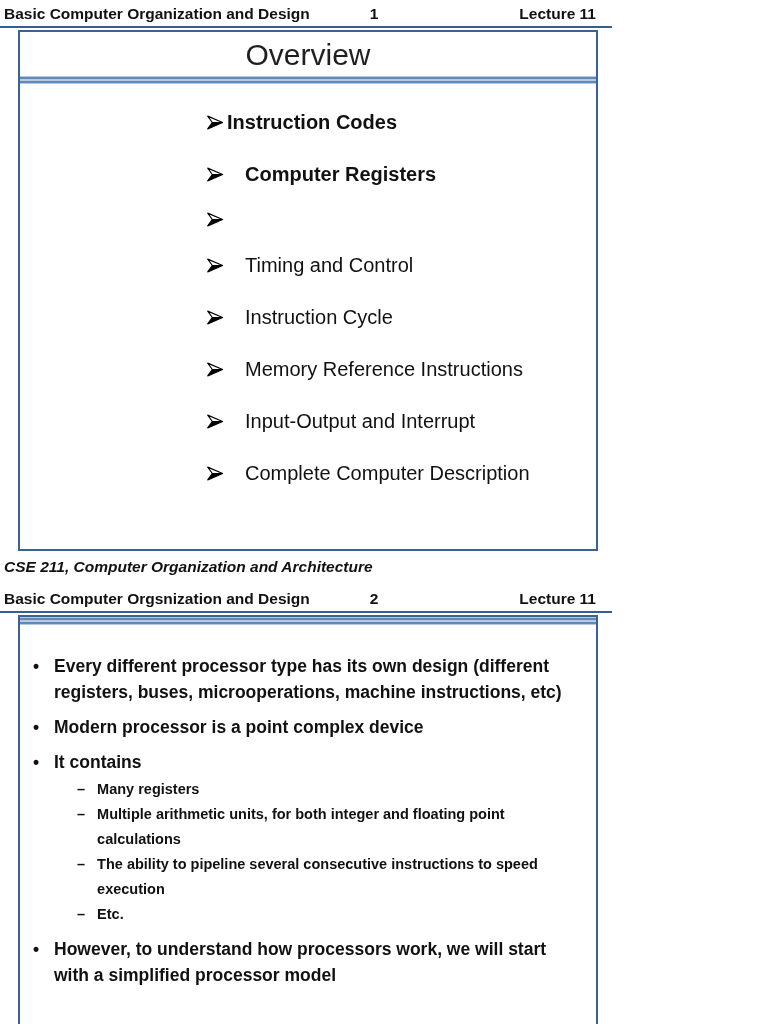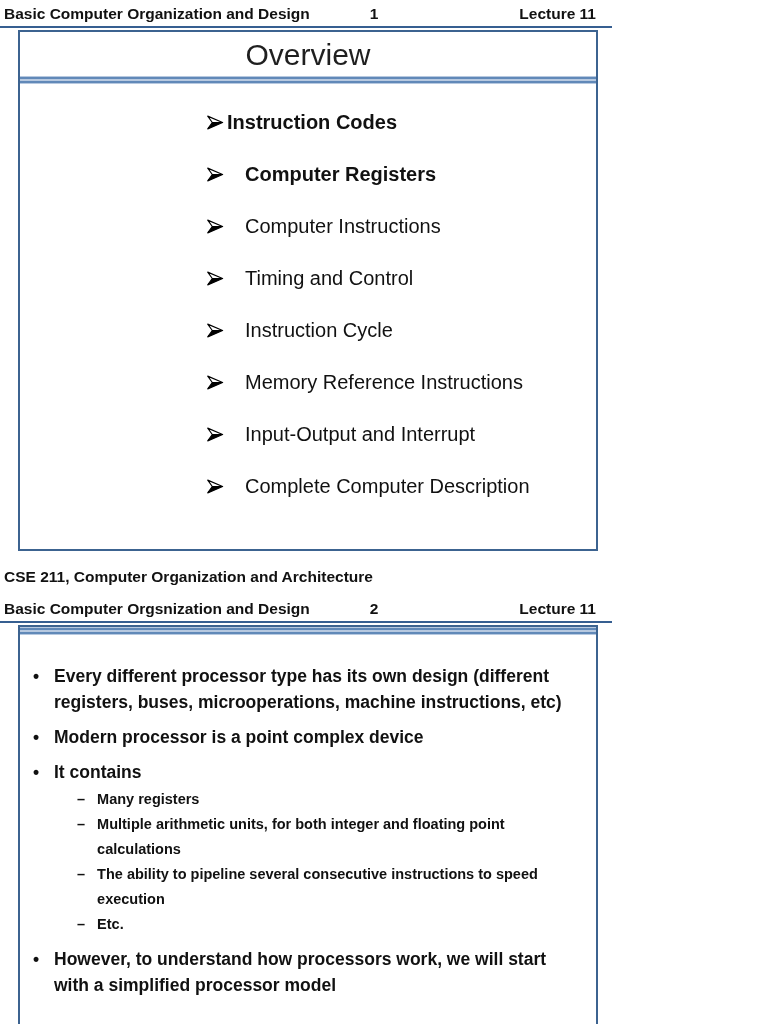--- a/index.html
+++ b/index.html
@@ -14,21 +14,21 @@
   html,body{background:#ffffff;}
   body{font-family:"Liberation Sans",sans-serif;color:var(--text);}
   .page{position:relative;width:612px;height:1024px;background:#fff;overflow:hidden;}
 
   
   .hdr{display:flex;align-items:flex-end;font-weight:bold;font-size:15.5px;line-height:18px;
        padding:5px 16px 3px 4px;border-bottom:2px solid var(--rule);color:var(--text);}
   .hdr .pagenum{margin-left:60px;}
   .hdr .right{margin-left:auto;}
   .hdr2{padding-top:4px;margin-top:10px;}
-  .footer{font-weight:bold;font-size:15.5px;line-height:18px;padding:17px 16px 0 4px;}
+  .footer{font-weight:bold;font-size:15.5px;line-height:18px;padding:7px 16px 0 4px;font-style:italic;}
 
   
   .slide{margin:2px 14px 0 18px;border:2px solid var(--border);background:#fff;}
   .slide1{height:521px;}
   .slide2{height:430px;}
   .slide-title{text-align:center;font-weight:normal;color:var(--title);
                font-size:30px;line-height:36px;padding:5px 0 3px;border-radius:9px;}
   .slide2 .slide-title{padding:7px 0 5px;}
   .divider{height:8px;width:100%;
     background:linear-gradient(to bottom,
@@ -82,21 +82,20 @@
             <path d="M1 3 L22 12 L7.5 12 Z" fill="#fff" stroke="#000" stroke-width="1.6" stroke-linejoin="round"></path>
             <path d="M22 12 L1 21 L7.5 12 Z" fill="#000" stroke="#000" stroke-width="1.6" stroke-linejoin="round"></path>
           </svg>
         <span>Computer Registers</span>
       </li>
       <li>
         <svg class="arrow" viewBox="0 0 24 24">
             <path d="M1 3 L22 12 L7.5 12 Z" fill="#fff" stroke="#000" stroke-width="1.6" stroke-linejoin="round"></path>
             <path d="M22 12 L1 21 L7.5 12 Z" fill="#000" stroke="#000" stroke-width="1.6" stroke-linejoin="round"></path>
           </svg>
-        <span>Computer Instructions</span>
       </li>
       <li>
         <svg class="arrow" viewBox="0 0 24 24">
             <path d="M1 3 L22 12 L7.5 12 Z" fill="#fff" stroke="#000" stroke-width="1.6" stroke-linejoin="round"></path>
             <path d="M22 12 L1 21 L7.5 12 Z" fill="#000" stroke="#000" stroke-width="1.6" stroke-linejoin="round"></path>
           </svg>
         <span>Timing and Control</span>
       </li>
       <li>
         <svg class="arrow" viewBox="0 0 24 24">

